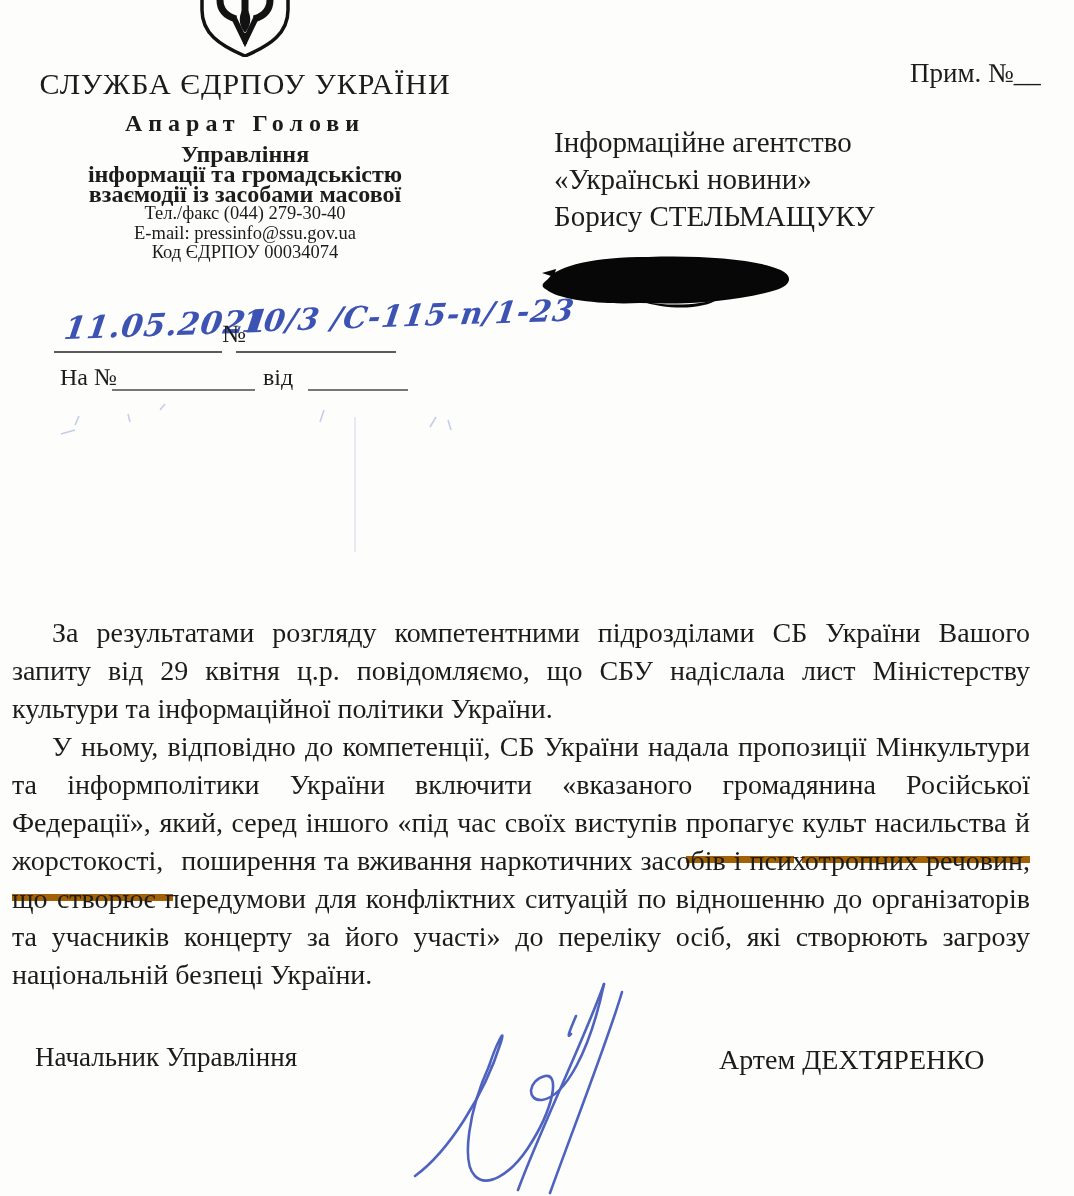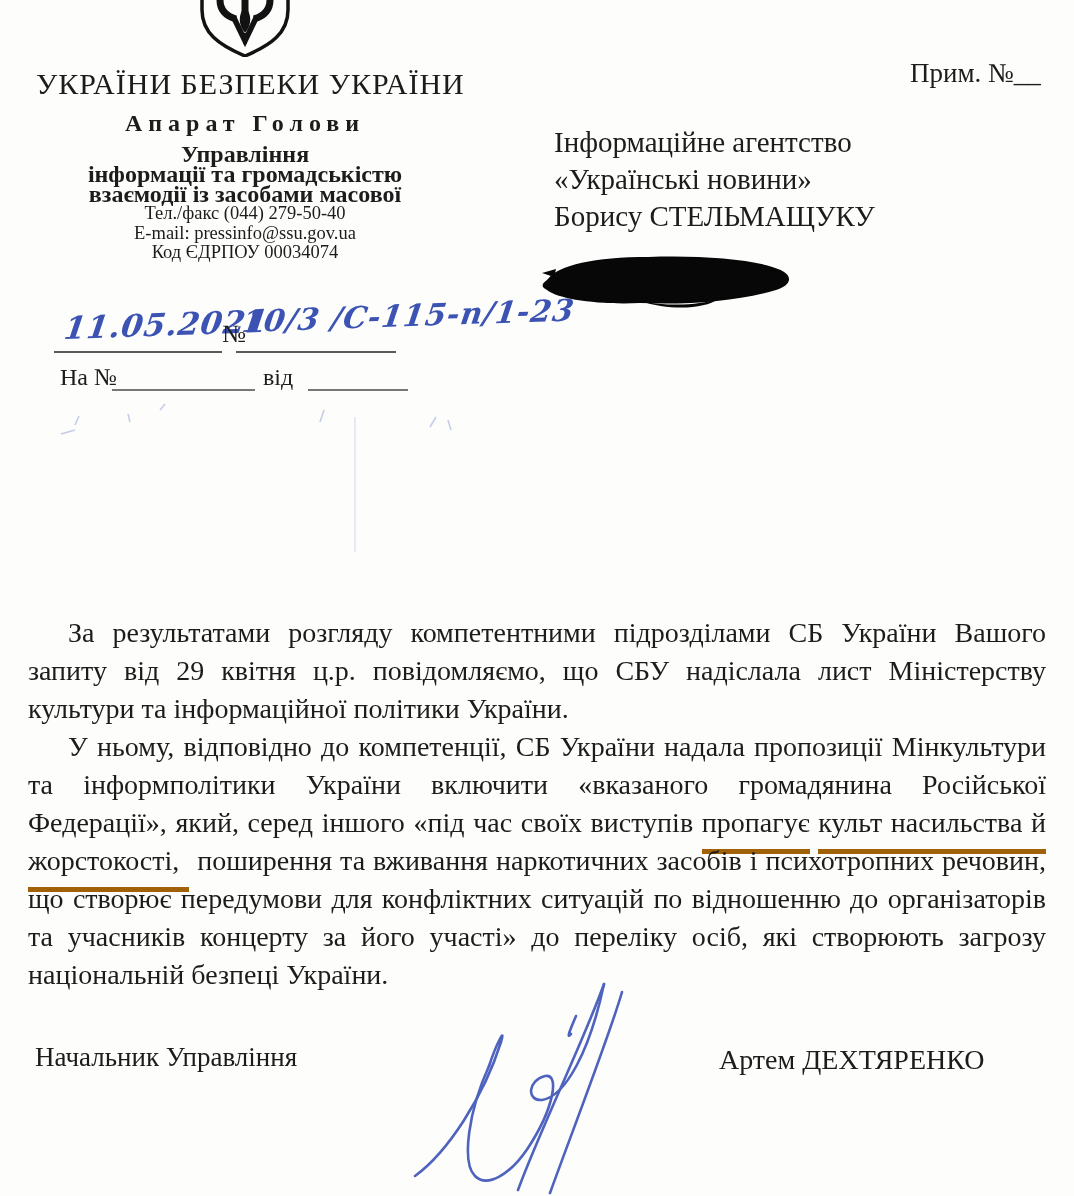--- a/index.html
+++ b/index.html
@@ -37,25 +37,25 @@
   .fline{position:absolute;height:0;border-bottom:2px solid #5a5a5a;}
   .fline.light{border-bottom-color:#777;}
   .no-sign{position:absolute;left:222px;top:320px;font-size:25px;}
   .reply-label{position:absolute;font-size:24px;}
   
   .copy-note{position:absolute;left:910px;top:58px;font-size:27px;white-space:nowrap;}
   .addressee{position:absolute;left:554px;top:124px;font-size:29px;line-height:37px;white-space:nowrap;}
   .redaction{position:absolute;left:540px;top:247px;}
   
   .letter-body{
-    position:absolute;left:28px;top:614px;width:1018px;
+    position:absolute;left:12px;top:614px;width:1018px;
     font-size:28px;line-height:38px;text-align:justify;
   }
   .letter-body p{margin:0;text-indent:40px;}
-  .ru{border-bottom:5px solid #a16207;padding-bottom:11px;margin-top:48px;}
+  .ru{border-bottom:7px solid #a16207;padding-bottom:18px;margin-top:48px;}
   .ru2{padding-right:10px;}
   
   .sig-title{position:absolute;left:35px;top:1042px;font-size:27px;white-space:nowrap;}
   .sig-name{position:absolute;left:719px;top:1044px;font-size:28px;white-space:nowrap;}
   .sig{position:absolute;left:368px;top:982px;}
   
   .specks{position:absolute;left:30px;top:392px;}
 </style>
 </head>
 <body>
@@ -67,26 +67,26 @@
       <svg width="112" height="57" viewBox="0 0 112 57">
         <path d="M13 0 L13 10 C13 33 30 45 56 56 C82 45 99 33 99 10 L99 0" fill="none" stroke="#121212" stroke-width="3.5"></path>
         <path d="M31 0 C31 10 37 16 47 19" fill="none" stroke="#121212" stroke-width="7"></path>
         <path d="M81 0 C81 10 75 16 65 19" fill="none" stroke="#121212" stroke-width="7"></path>
         <path d="M56 0 L56 12" stroke="#121212" stroke-width="7"></path>
         <path d="M56 6 C63 14 63 25 56 33 C49 25 49 14 56 6 Z" fill="#121212"></path>
         <path d="M45 18 L56 41 L67 18" fill="none" stroke="#121212" stroke-width="5.5"></path>
         <path d="M56 33 L56 44" stroke="#121212" stroke-width="4"></path>
       </svg>
     </div>
-    <div class="org">УКРАЇНИ БЕЗПЕКИ УКРАЇНИ</div>
+    <div class="org">СЛУЖБА ЄДРПОУ УКРАЇНИ</div>
     <div class="division">Апарат Голови</div>
     <div class="dept first">Управління</div>
     <div class="dept">інформації та громадськістю</div>
     <div class="dept">взаємодії із засобами масової</div>
-    <div class="contact">Тел./факс (044) 279-50-40</div>
+    <div class="contact">Тел./факс (044) 279-30-40</div>
     <div class="contact">E-mail: pressinfo@ssu.gov.ua</div>
     <div class="contact">Код ЄДРПОУ  00034074</div>
   </div>
 
   <div class="hw hw-date">11.05.2021</div>
   <div class="fline" style="left:54px;top:351px;width:168px"></div>
   <div class="no-sign">№</div>
   <div class="hw hw-num">10/3 /С-115-п/1-23</div>
   <div class="fline" style="left:236px;top:351px;width:160px"></div>
 

